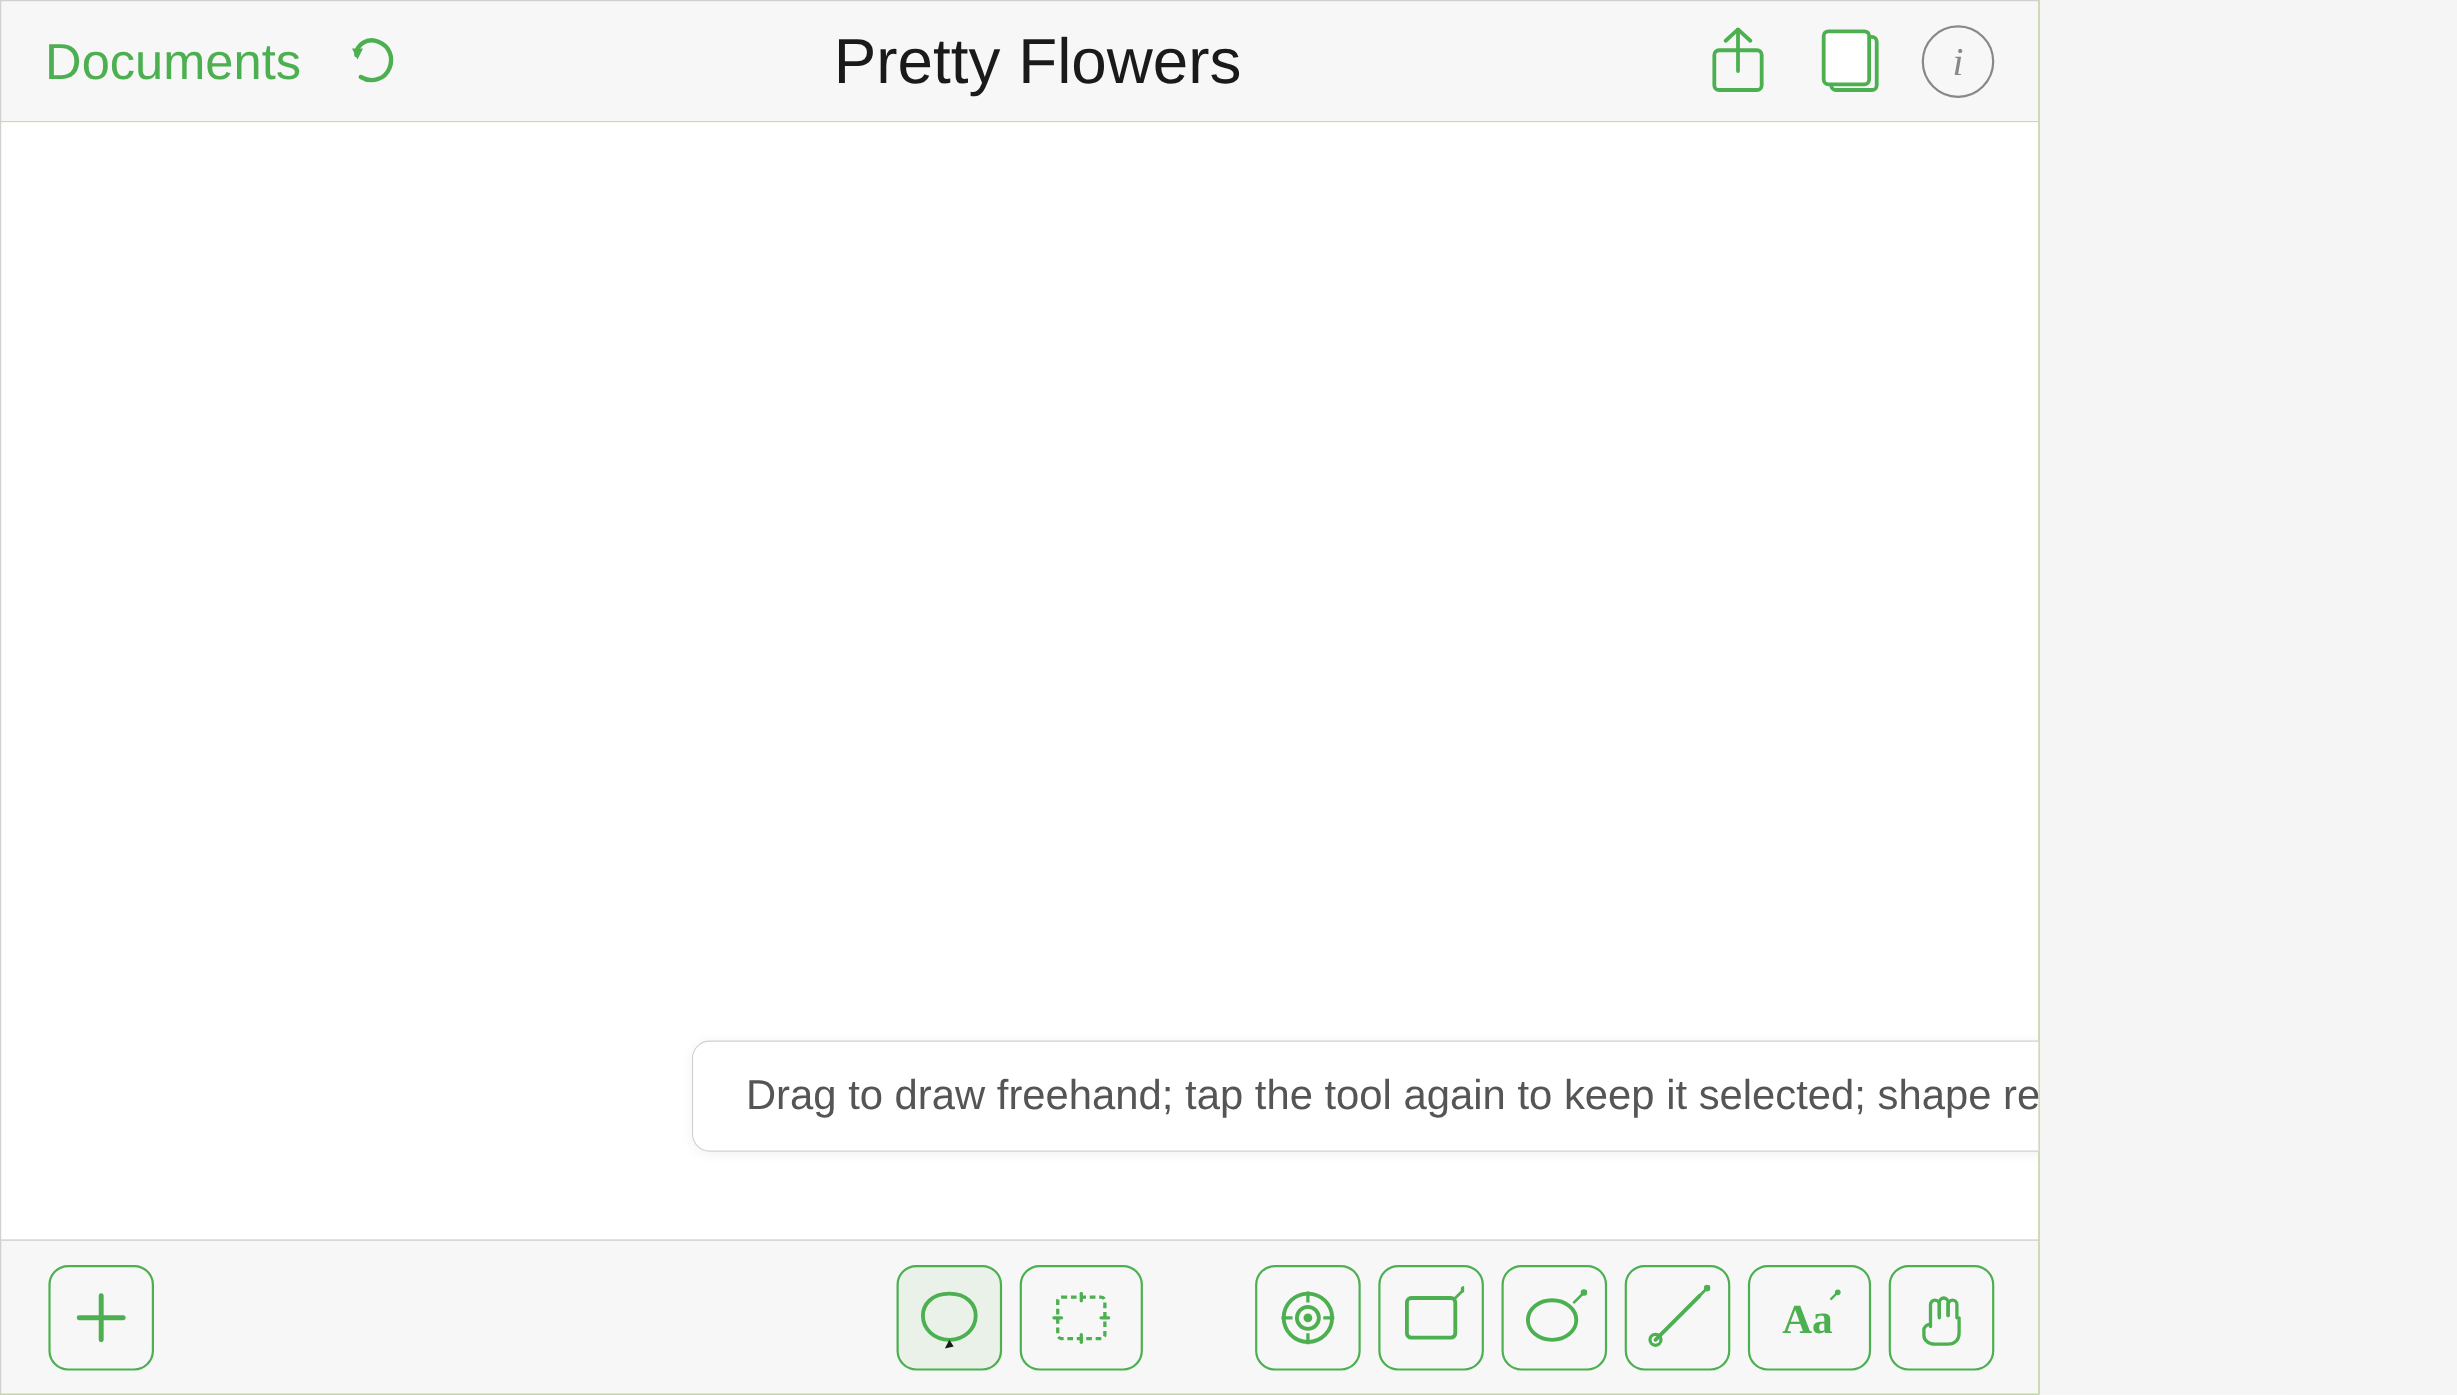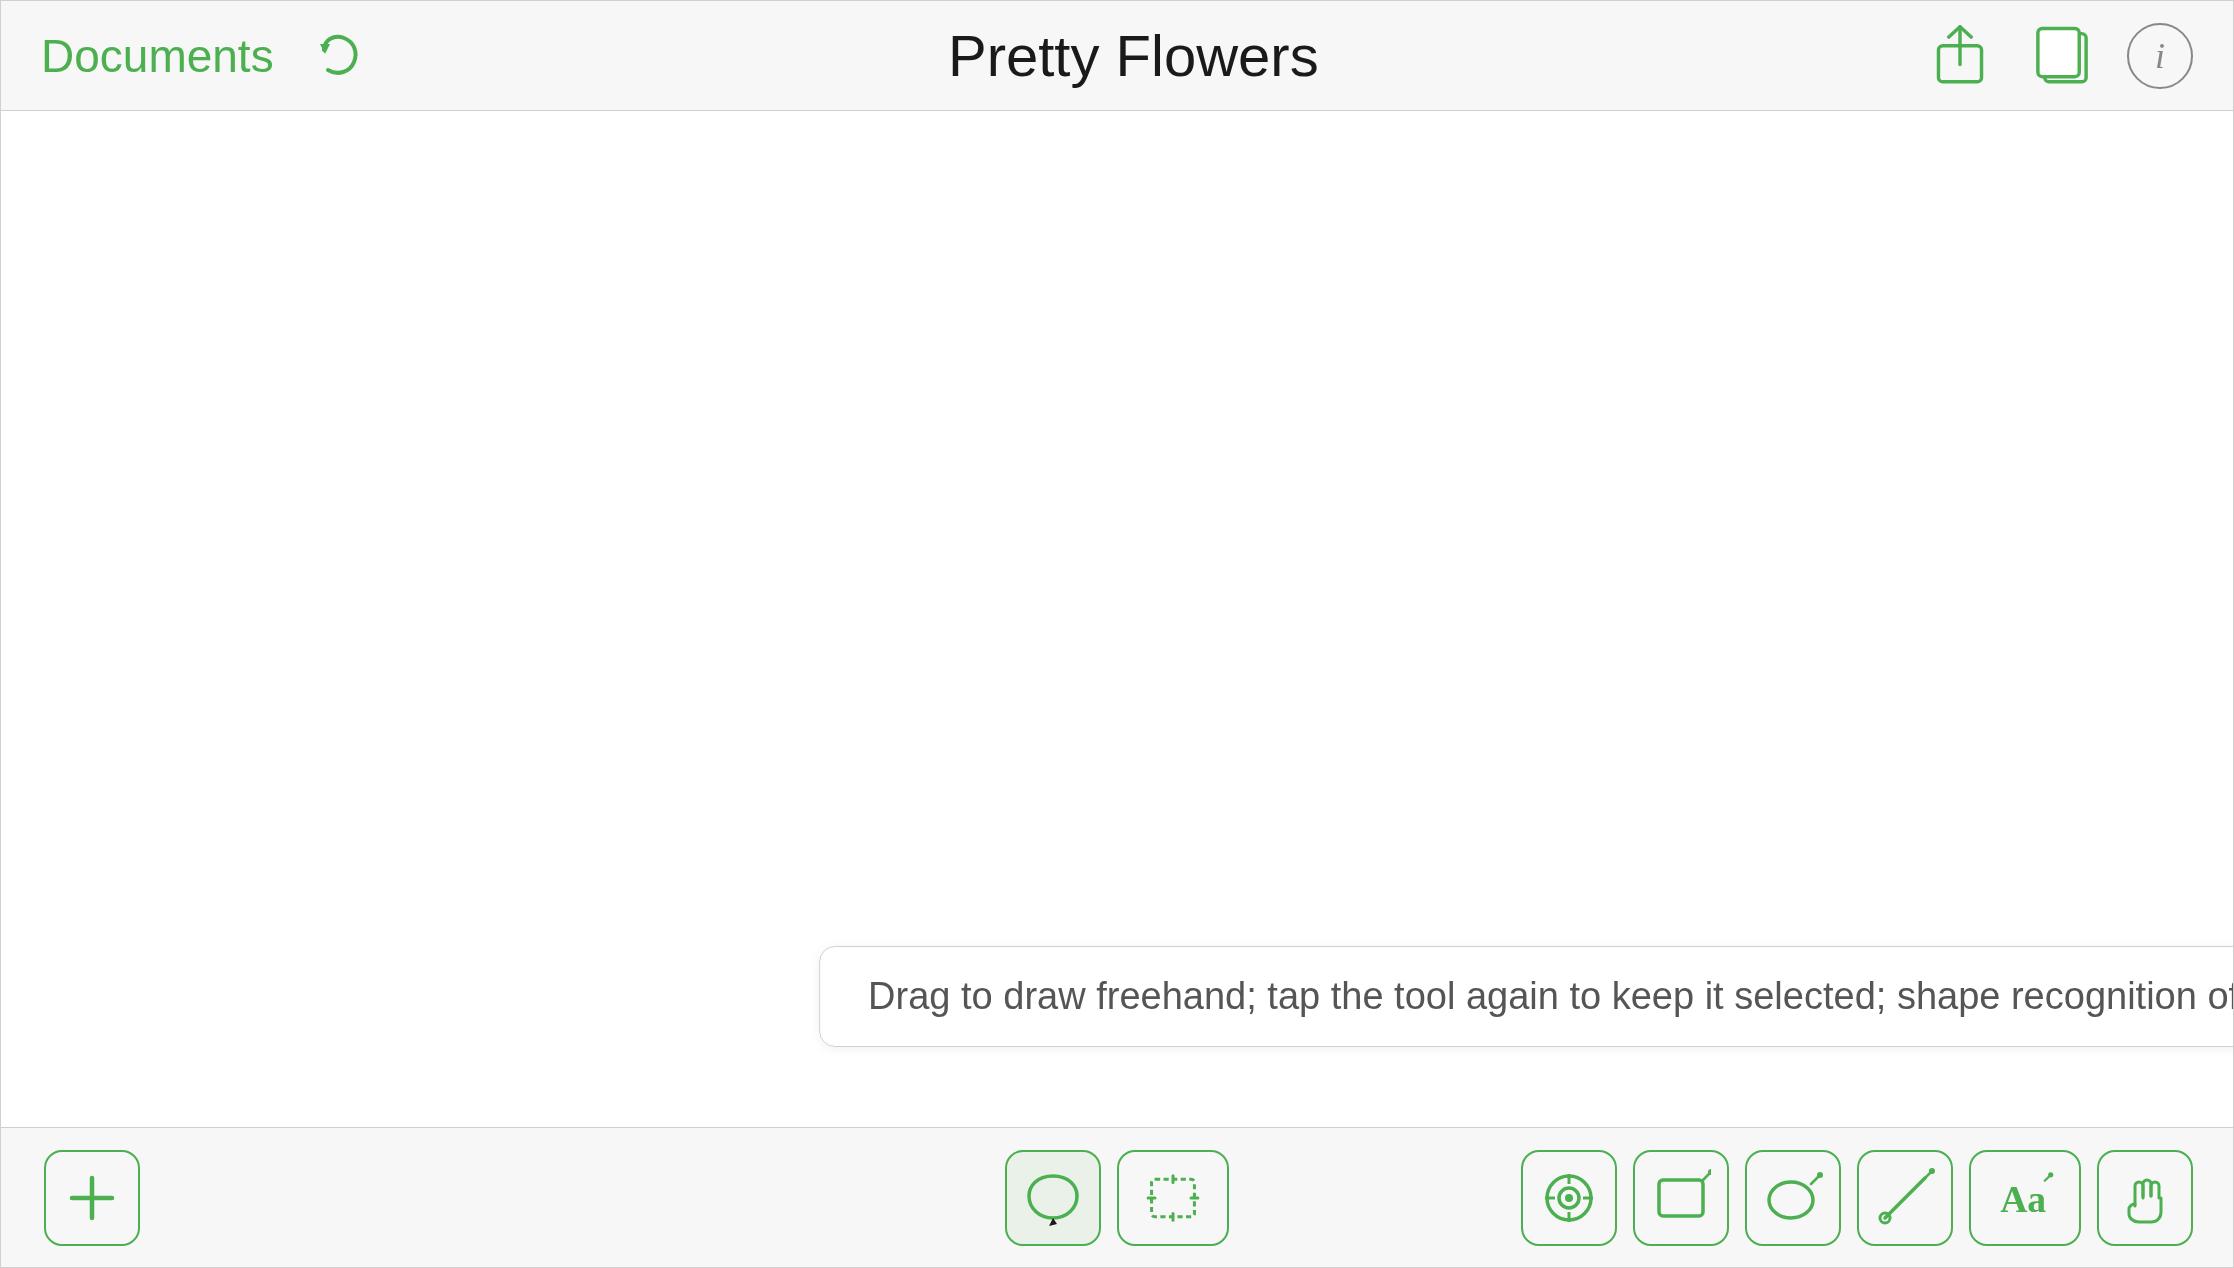--- a/index.html
+++ b/index.html
@@ -10,21 +10,21 @@
 
     body {
       width: 2234px;
       height: 1268px;
       background: #f5f5f5;
       font-family: -apple-system, 'Helvetica Neue', Arial, sans-serif;
       overflow: hidden;
     }
 
     .app-container {
-      width: 2234px;
+      width: 1854px;
       height: 1268px;
       display: flex;
       flex-direction: column;
       background: #84cc16;
       border: 1px solid #d0d0d0;
     }
 
     
     .header {
       display: flex;

